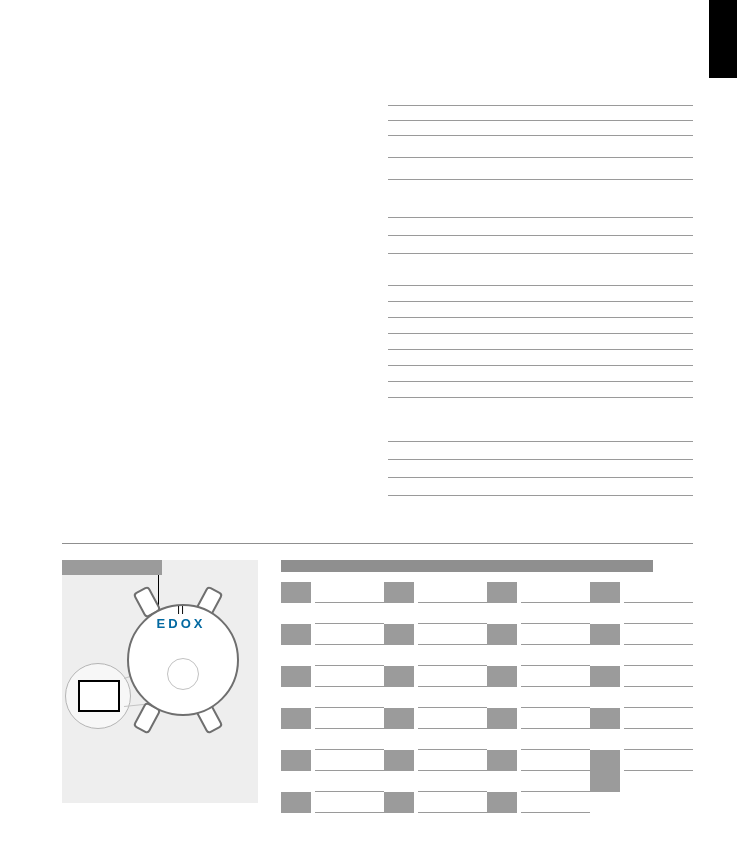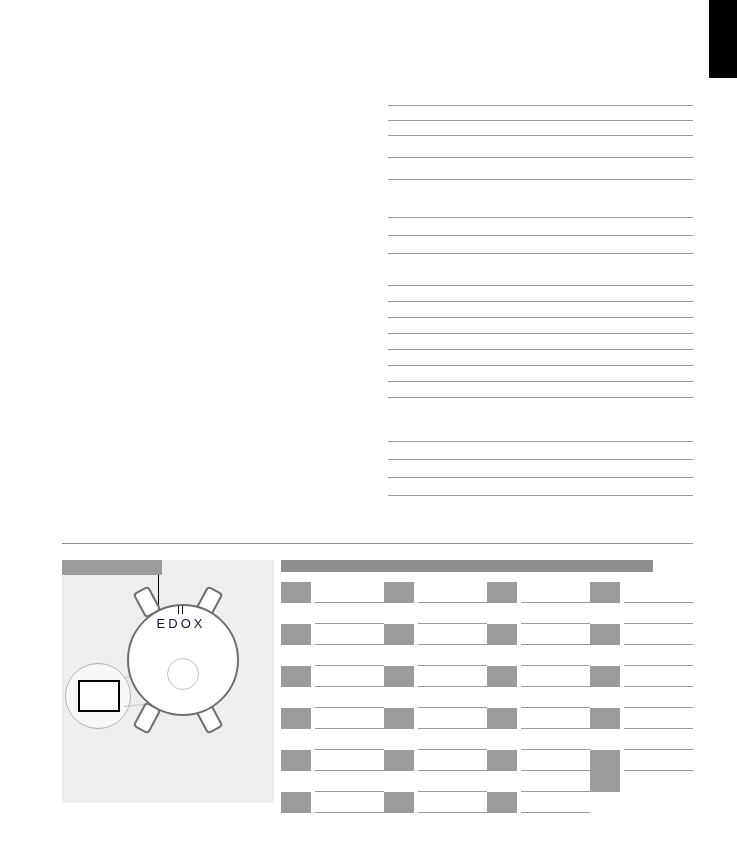--- a/index.html
+++ b/index.html
@@ -50,21 +50,20 @@
   }
 
   
   .figure-panel {
     position: absolute;
     left: 62px;
     top: 560px;
     width: 196px;
     height: 243px;
     background: #eeeeee;
-    padding-left: 16px;
   }
   .figure-caption-bar {
     position: absolute;
     left: 0;
     top: 0;
     width: 100px;
     height: 15px;
     background: #9b9b9b;
   }
   .callout-line {
@@ -164,22 +163,22 @@
     color: #111111;
   }
   .brand-name {
     position: absolute;
     left: 0;
     top: 34px;
     width: 134px;
     text-align: center;
     font-size: 13px;
     letter-spacing: 3px;
-    font-weight: 400;
-    color: #0f172a;
+    font-weight: 700;
+    color: #0369a1;
   }
   .subdial {
     position: absolute;
     left: 53px;
     top: 76px;
     width: 30px;
     height: 30px;
     border: 1.5px solid #c2c2c2;
     border-radius: 50%;
   }

